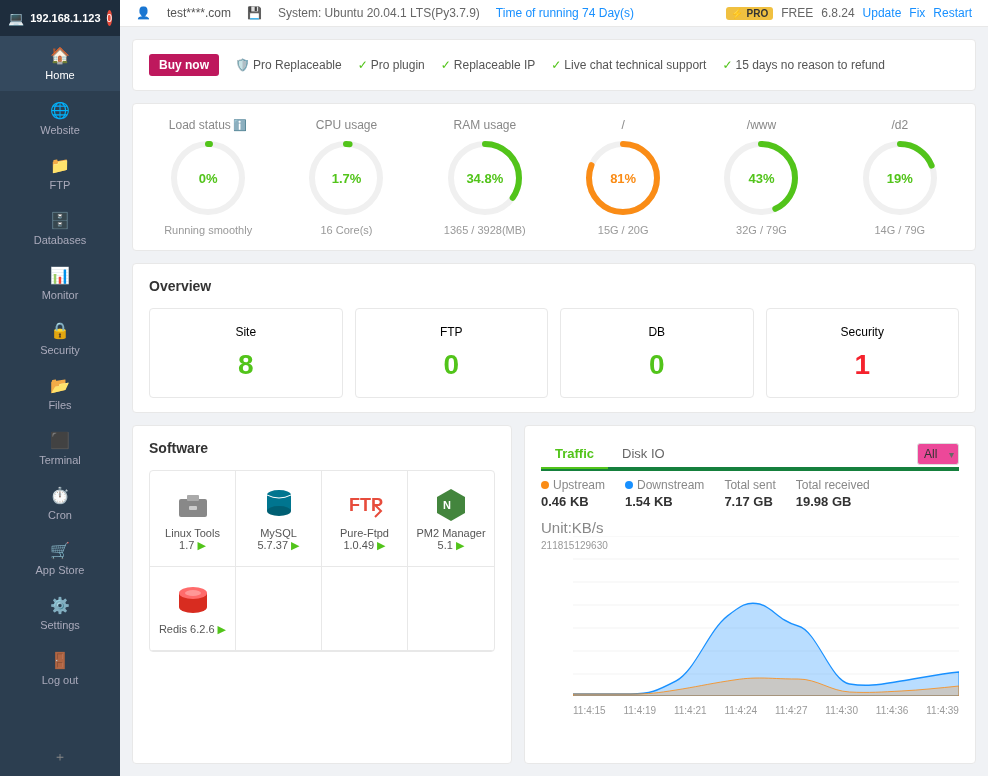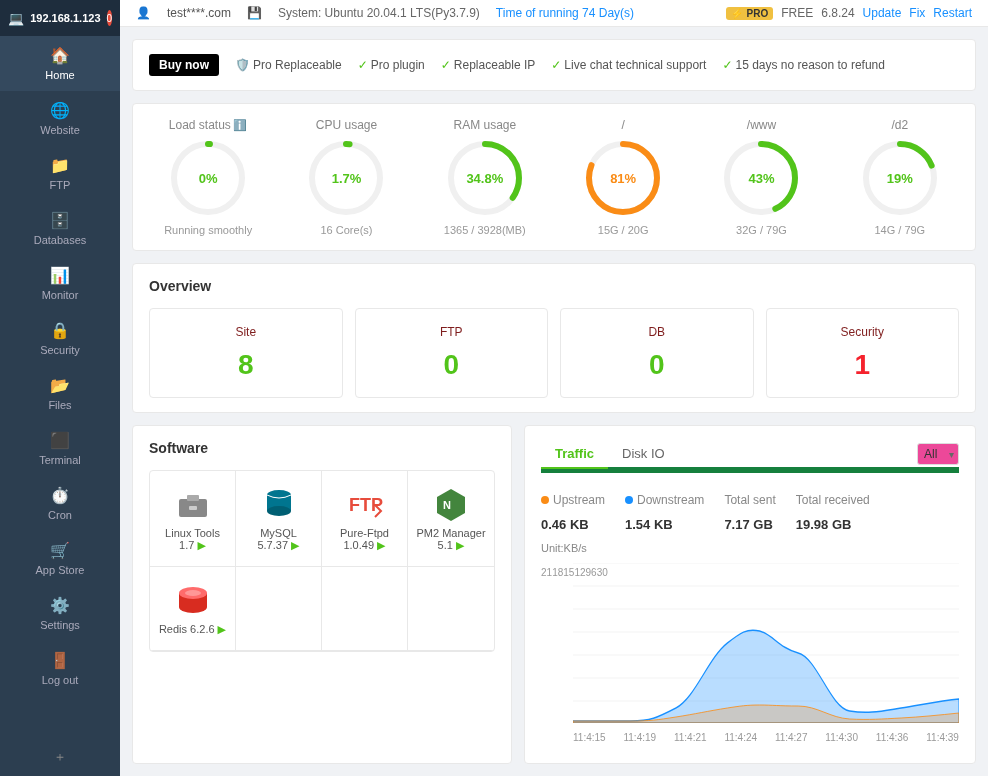--- a/index.html
+++ b/index.html
@@ -22,21 +22,21 @@
     .topbar { background: #fff; border-bottom: 1px solid #e8e8e8; padding: 6px 16px; display: flex; align-items: center; gap: 16px; font-size: 12px; color: #666; }
     .topbar-right { margin-left: auto; display: flex; align-items: center; gap: 8px; }
     .pro-badge { background: #f0c040; color: #333; border-radius: 3px; padding: 1px 5px; font-size: 10px; font-weight: 700; }
     .topbar-link { color: #1890ff; cursor: pointer; }
 
     
     .content { flex: 1; overflow-y: auto; padding: 12px; display: flex; flex-direction: column; gap: 12px; }
 
     
     .promo-bar { background: #fff; border: 1px solid #e8e8e8; border-radius: 4px; padding: 10px 16px; display: flex; align-items: center; gap: 16px; font-size: 12px; }
-    .btn-buy { background: #000000; color: #fff; border: none; border-radius: 3px; padding: 4px 10px; cursor: pointer; font-size: 12px; font-weight: 600; }
+    .btn-buy { background: #be185d; color: #fff; border: none; border-radius: 3px; padding: 4px 10px; cursor: pointer; font-size: 12px; font-weight: 600; }
     .promo-item { color: #555; display: flex; align-items: center; gap: 3px; }
     .promo-item .check { color: #52c41a; }
     .promo-item .shield { color: #888; }
 
     
     .panel { background: #fff; border: 1px solid #e8e8e8; border-radius: 4px; padding: 14px 16px; }
     .panel-title { font-size: 14px; font-weight: 600; color: #333; margin-bottom: 14px; }
 
     
     .status-row { display: flex; gap: 20px; align-items: flex-start; }
@@ -45,60 +45,60 @@
     .status-sublabel { font-size: 11px; color: #999; }
 
     
     .gauge-wrap { position: relative; width: 80px; height: 80px; }
     .gauge-wrap svg { width: 80px; height: 80px; transform: rotate(-90deg); }
     .gauge-center { position: absolute; top: 50%; left: 50%; transform: translate(-50%, -50%); font-size: 13px; font-weight: 600; text-align: center; }
 
     
     .overview-cards { display: flex; gap: 12px; }
     .overview-card { flex: 1; border: 1px solid #e8e8e8; border-radius: 4px; padding: 16px; text-align: center; }
-    .overview-card-label { font-size: 12px; color: #7f1d1d; margin-bottom: 10px; }
+    .overview-card-label { font-size: 12px; color: #000000; margin-bottom: 10px; }
     .overview-card-value { font-size: 28px; font-weight: 600; }
     .value-green { color: #52c41a; }
     .value-red { color: #f5222d; }
 
     
     .bottom-row { display: flex; gap: 12px; flex: 1; min-height: 320px; }
     .software-panel { width: 380px; flex-shrink: 0; }
     .traffic-panel { flex: 1; }
 
     
     .software-grid { display: grid; grid-template-columns: repeat(4, 1fr); gap: 0; border: 1px solid #e8e8e8; border-radius: 4px; overflow: hidden; }
     .software-cell { border-right: 1px solid #e8e8e8; border-bottom: 1px solid #e8e8e8; padding: 14px 8px; display: flex; flex-direction: column; align-items: center; gap: 6px; cursor: pointer; }
     .software-cell:nth-child(4n) { border-right: none; }
     .software-icon { width: 36px; height: 36px; display: flex; align-items: center; justify-content: center; font-size: 28px; }
     .software-name { font-size: 11px; color: #555; text-align: center; }
     .software-name .arrow { color: #52c41a; }
 
     
-    .traffic-tabs { display: flex; gap: 0; border-bottom: 6px solid #15803d; margin-bottom: 20px; align-items: center; }
+    .traffic-tabs { display: flex; gap: 0; border-bottom: 4px solid #15803d; margin-bottom: 7px; align-items: center; }
     .traffic-tab { padding: 6px 14px; font-size: 13px; cursor: pointer; color: #666; border-bottom: 2px solid transparent; margin-bottom: -2px; }
     .traffic-tab.active { color: #52c41a; border-bottom-color: #52c41a; font-weight: 600; }
     .traffic-select { margin-left: auto; border: 1px solid #ddd; border-radius: 3px; padding: 3px 20px 3px 6px; font-size: 12px; color: #333; background: #ec4899; cursor: pointer; appearance: none; }
     .traffic-select-wrap { margin-left: auto; position: relative; }
     .traffic-select-wrap::after { content: '▾'; position: absolute; right: 5px; top: 50%; transform: translateY(-50%); pointer-events: none; font-size: 10px; color: #666; }
 
     
     .traffic-stats { display: flex; gap: 20px; margin-bottom: 10px; font-size: 12px; }
-    .stat-item { display: flex; flex-direction: column; gap: 10px; }
+    .stat-item { display: flex; flex-direction: column; gap: 2px; }
     .stat-dot { display: inline-block; width: 8px; height: 8px; border-radius: 50%; margin-right: 4px; }
     .stat-label { color: #888; }
     .stat-value { font-size: 13px; font-weight: 600; color: #333; }
 
     
     .chart-area { position: relative; height: 180px; }
     .chart-area svg { width: 100%; height: 100%; }
     .y-axis-labels { position: absolute; left: 0; top: 0; height: 100%; display: flex; flex-direction: row; justify-content: space-between; font-size: 10px; color: #999; padding: 4px 0; width: 28px; }
     .chart-inner { position: absolute; left: 32px; right: 0; top: 0; bottom: 20px; }
     .x-axis-labels { position: absolute; left: 32px; right: 0; bottom: 0; display: flex; justify-content: space-between; font-size: 10px; color: #999; }
-    .unit-label { font-size: 11px; color: #888; margin-bottom: 9px; }
+    .unit-label { font-size: 15px; color: #888; margin-bottom: 0; }
   </style>
 </head>
 <body>
 
 <div class="sidebar">
   <div class="sidebar-header">
     <span style="font-size:13px;">💻</span>
     <span class="ip">192.168.1.123</span>
     <span class="sidebar-badge">0</span>
   </div>

